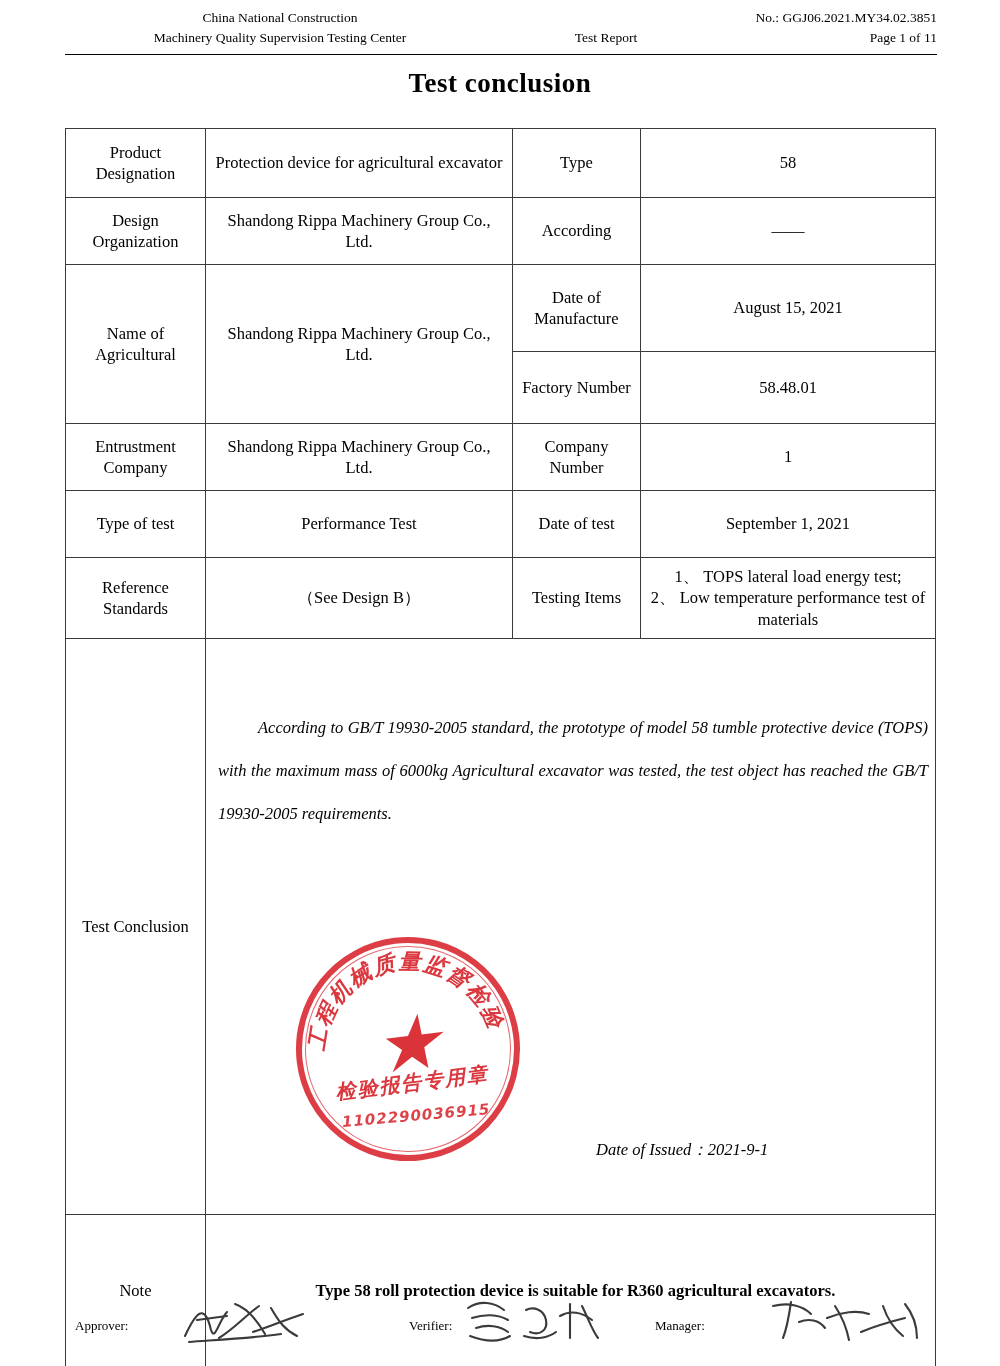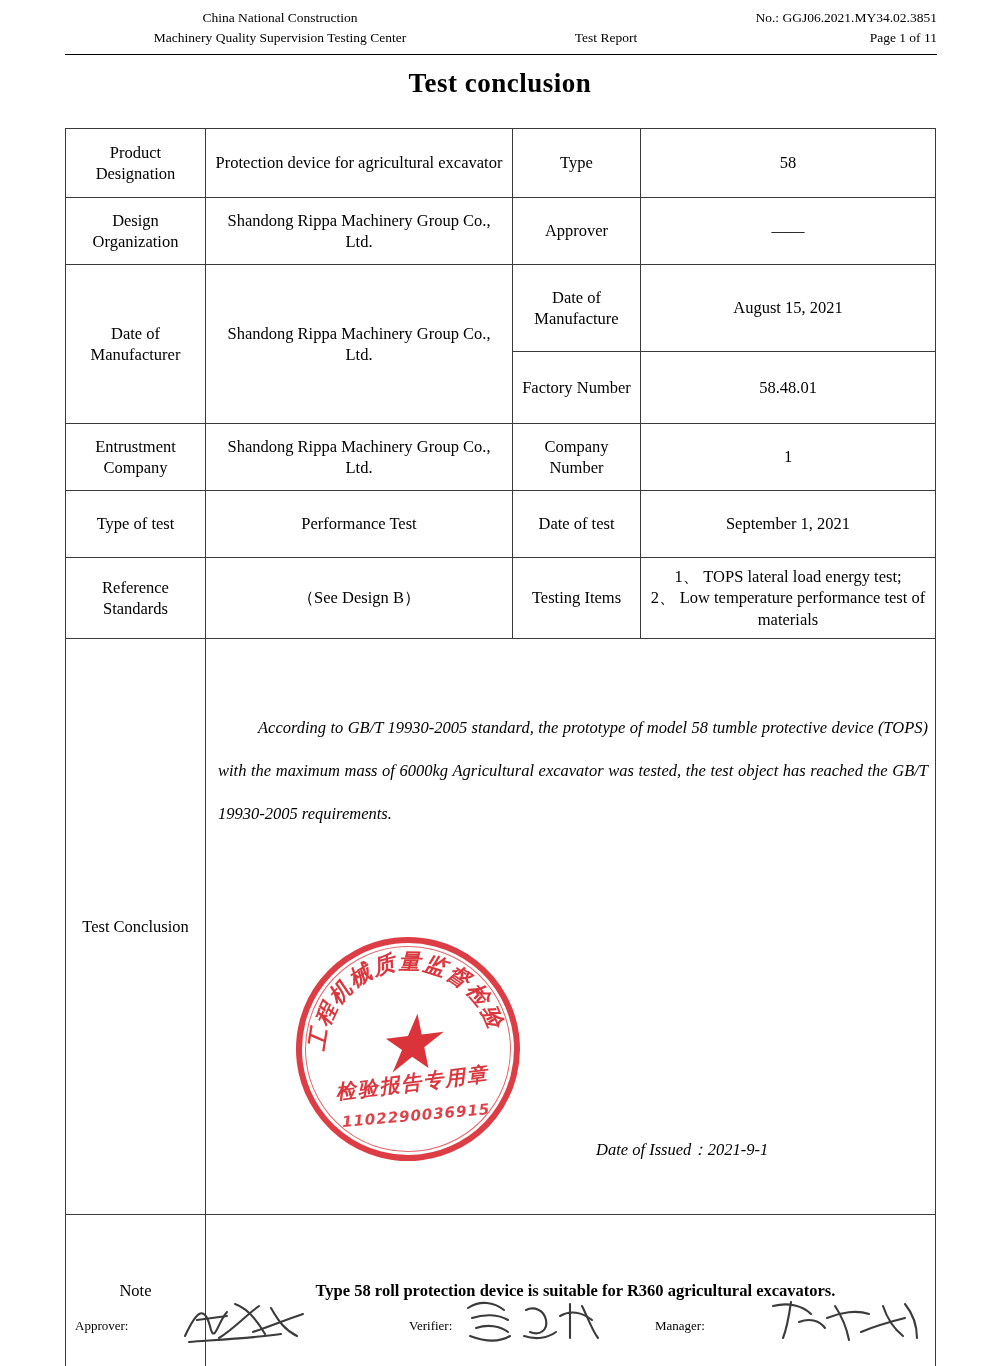--- a/index.html
+++ b/index.html
@@ -263,25 +263,25 @@
     <tbody>
       <tr>
         <td class="label" style="height:56px">Product Designation</td>
         <td class="val1">Protection device for agricultural excavator</td>
         <td class="label2">Type</td>
         <td class="val2">58</td>
       </tr>
       <tr>
         <td class="label" style="height:54px">Design Organization</td>
         <td class="val1">Shandong Rippa Machinery Group Co., Ltd.</td>
-        <td class="label2">Approver</td>
+        <td class="label2">According</td>
         <td class="val2">——</td>
       </tr>
       <tr>
-        <td class="label" rowspan="2">Date of Manufacturer</td>
+        <td class="label" rowspan="2">Name of Agricultural</td>
         <td class="val1" rowspan="2">Shandong Rippa Machinery Group Co., Ltd.</td>
         <td class="label2" style="height:74px">Date of Manufacture</td>
         <td class="val2">August 15, 2021</td>
       </tr>
       <tr>
         <td class="label2" style="height:59px">Factory Number</td>
         <td class="val2">58.48.01</td>
       </tr>
       <tr>
         <td class="label" style="height:54px">Entrustment Company</td>

